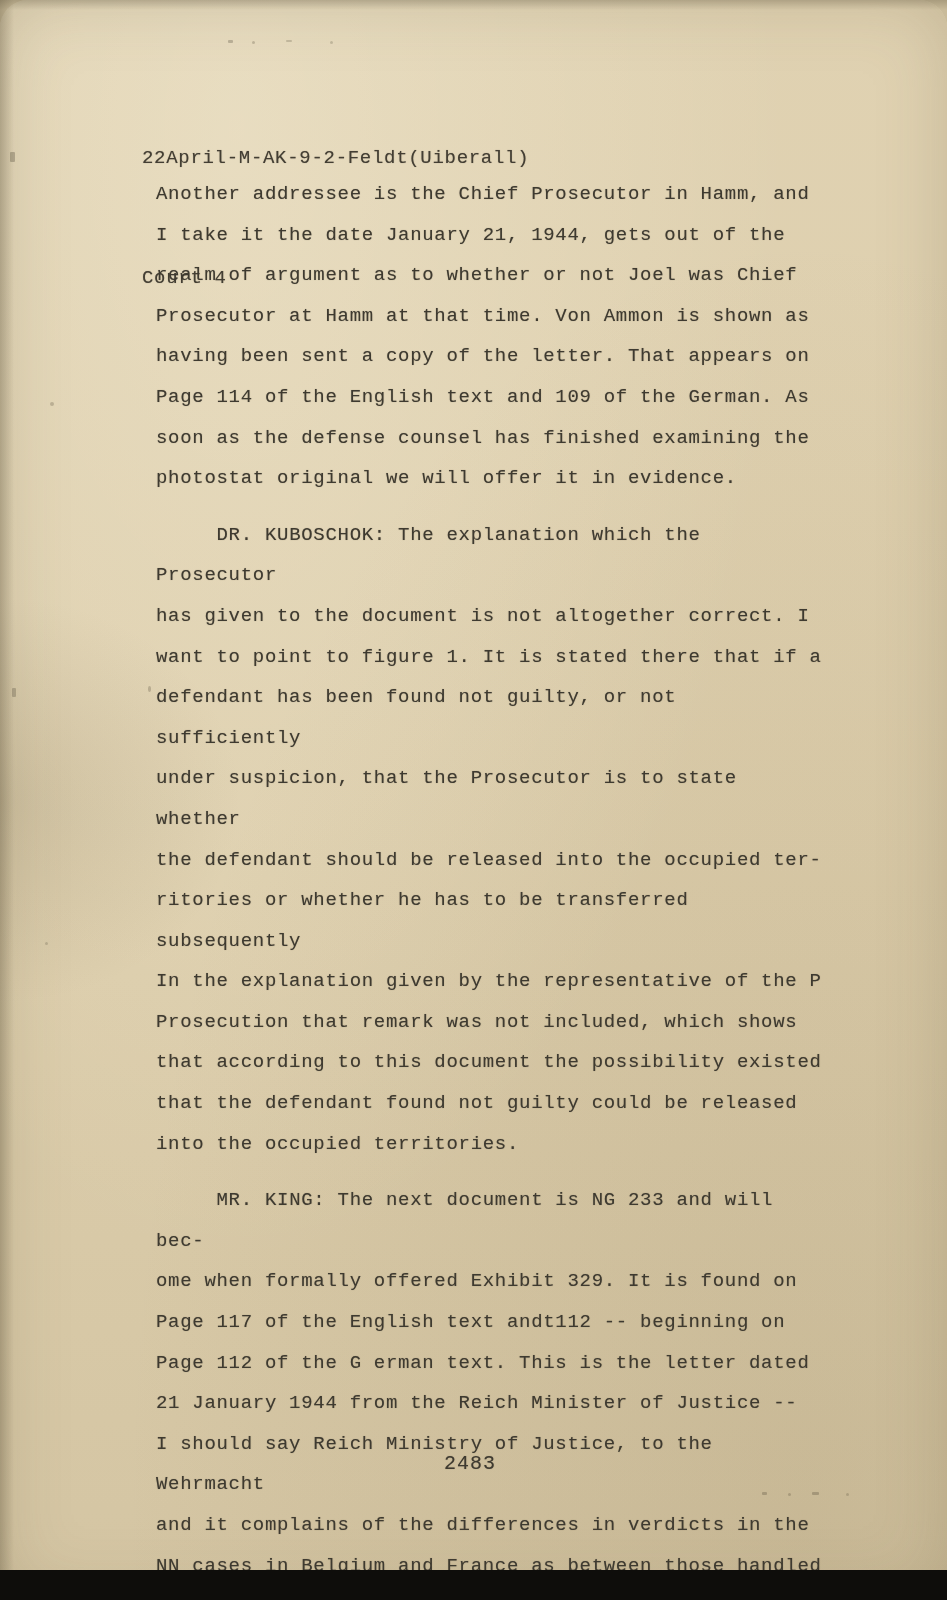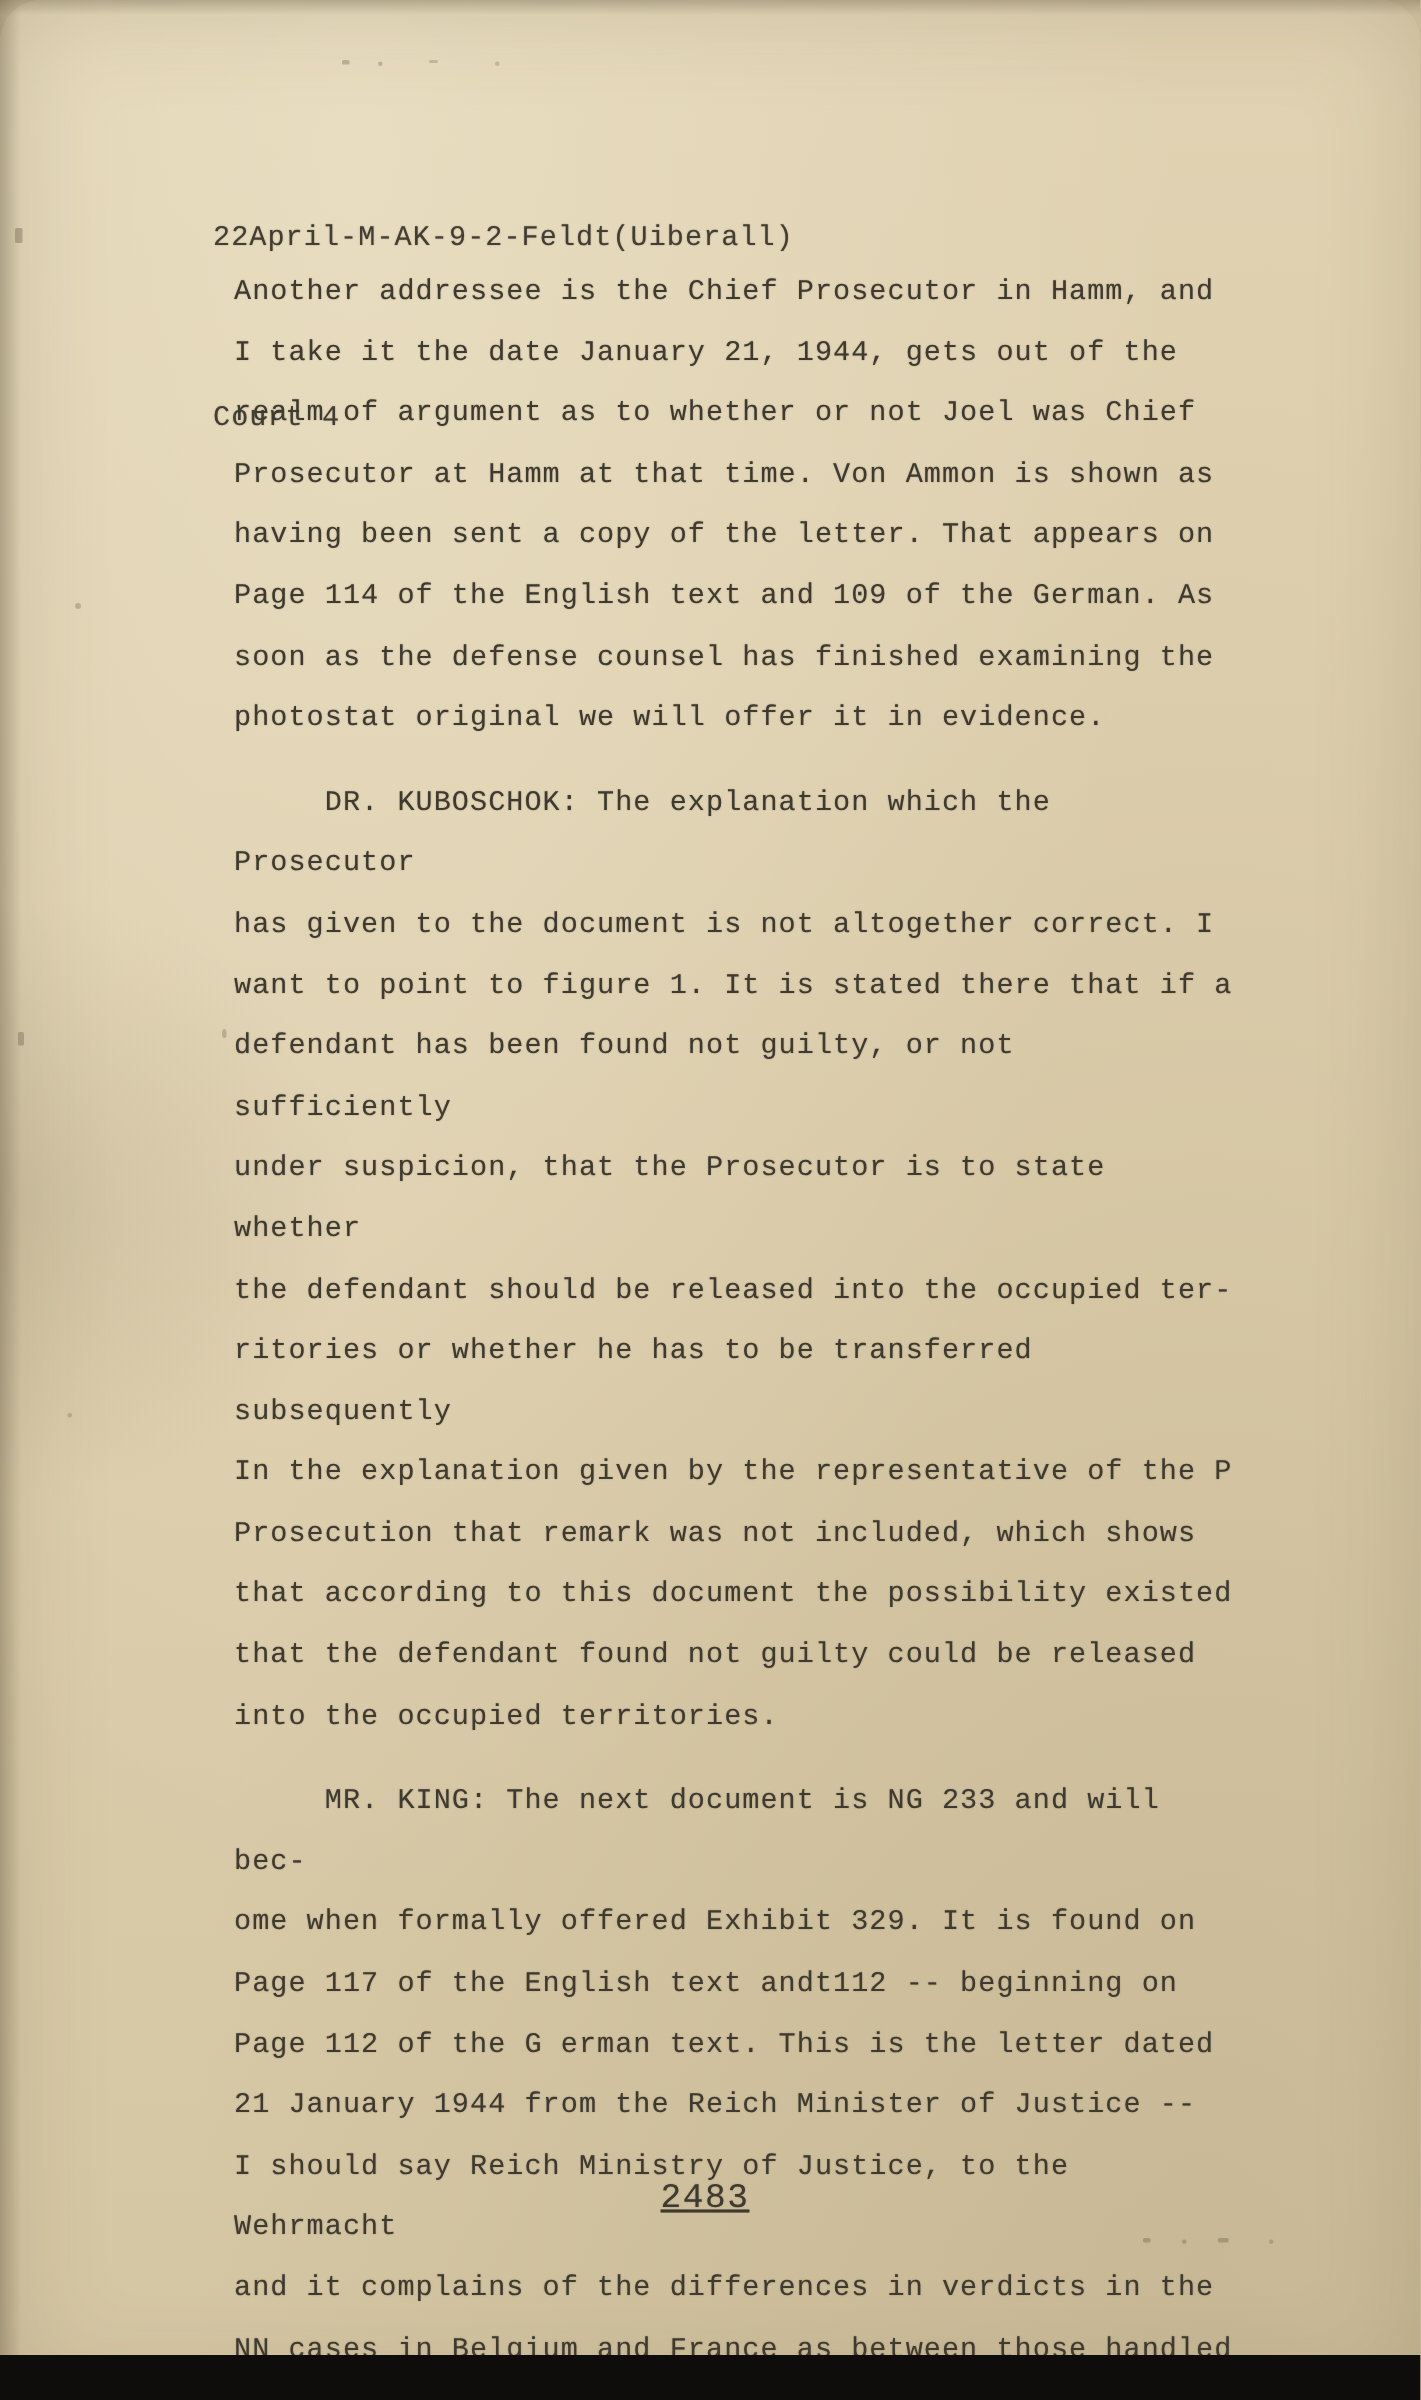--- a/index.html
+++ b/index.html
@@ -69,24 +69,23 @@
     margin: 16px;
     white-space: pre-wrap;
   }
   .page-number {
     position: absolute;
     left: 140px;
     top: 1452px;
     width: 660px;
     text-align: center;
     color: #3e3a30;
-    font-size: 23px;
+    font-size: 20px;
     letter-spacing: 1px;
     text-shadow: 0 0 1px rgba(62, 56, 44, 0.42);
-    text-decoration: underline;
   }
   .artifact {
     position: absolute;
     background: rgba(70, 62, 46, 0.55);
     border-radius: 50%;
   }
   .artifact.dash { border-radius: 1px; }
 </style>
 </head>
 <body>

